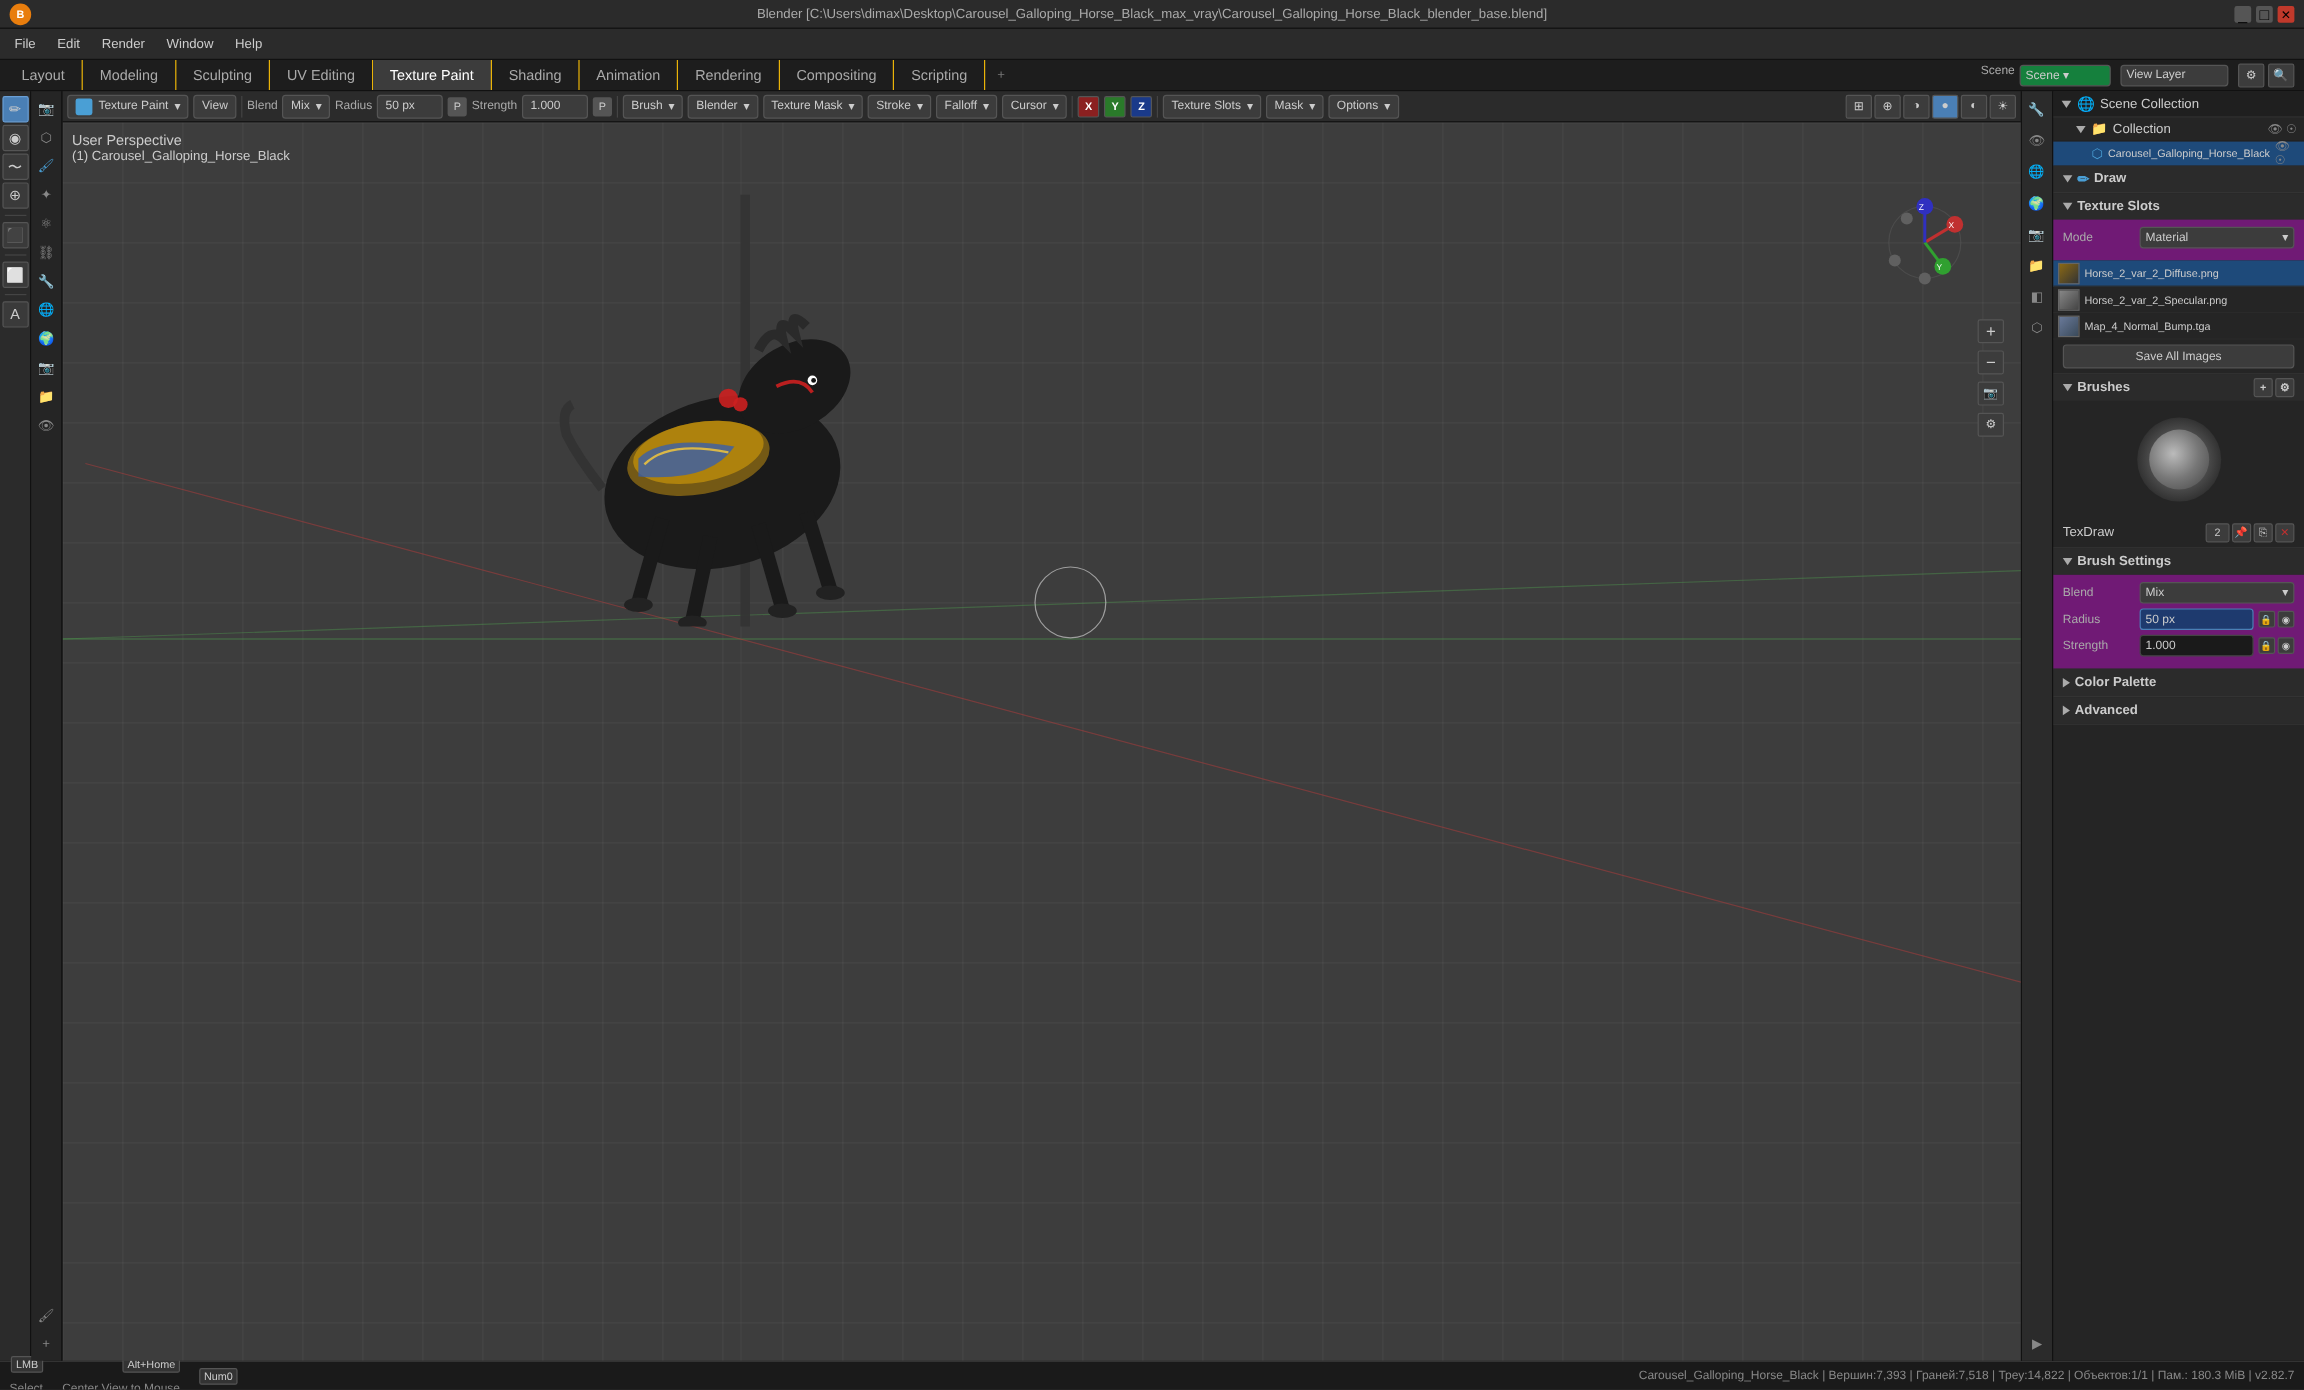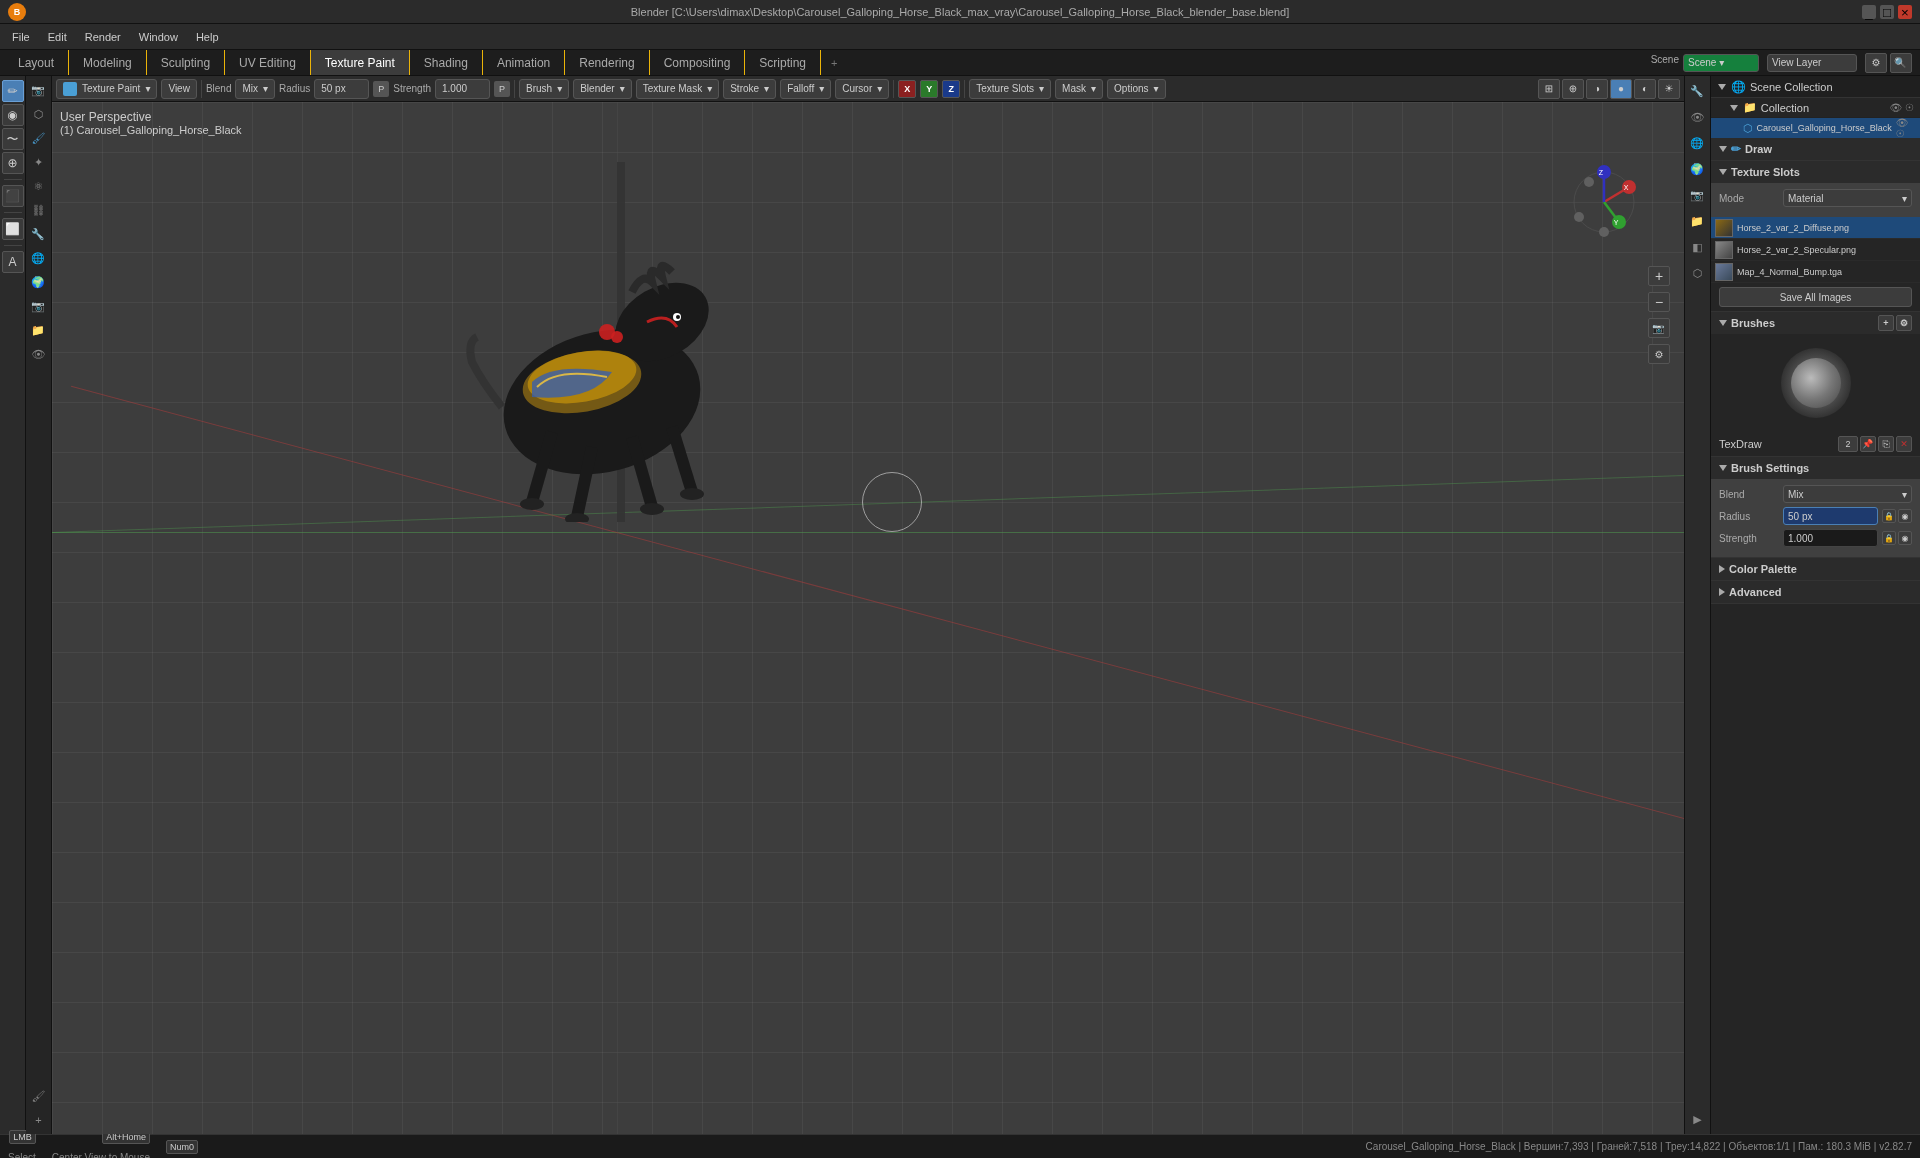--- a/index.html
+++ b/index.html
@@ -296,21 +296,21 @@
       align-items: center;
       padding: 0 8px;
       gap: 4px;
       cursor: pointer;
       color: #ccc;
       font-size: 11px;
       font-weight: bold;
     }
     .panel-content {
       padding: 6px 8px;
-      background: #404040;
+      background: #701a75;
     }
     .panel-row {
       display: flex;
       align-items: center;
       margin-bottom: 4px;
       gap: 4px;
     }
     .panel-label {
       color: #aaa;
       font-size: 10px;

